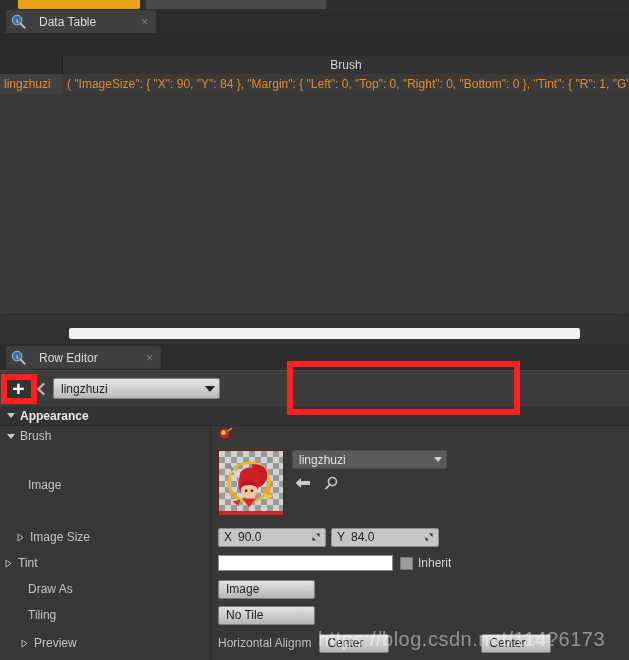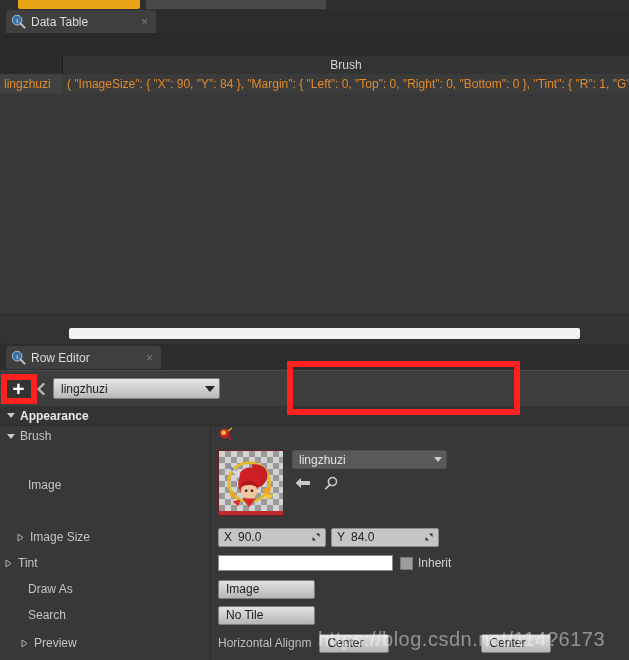--- a/index.html
+++ b/index.html
@@ -16,21 +16,21 @@
   
   .topstrip{position:absolute;left:0;top:0;width:629px;height:12px;background:#2f2f2f;}
   .topstrip .ytab{position:absolute;left:18px;top:0;width:122px;height:9px;background:#e8a317;border-radius:0 0 2px 2px;}
   .topstrip .ytab2{position:absolute;left:146px;top:0;width:180px;height:9px;background:#4a4a4a;}
 
   
   .dt-tabbar{position:absolute;left:0;top:10px;width:629px;height:23px;background:#2c2c2c;}
   .tab{
     position:absolute;left:6px;top:0;height:23px;
     background:#3f3f3f;border-radius:3px 3px 0 0;
-    display:flex;align-items:center;padding:0 6px 0 5px;box-sizing:border-box;
+    display:flex;align-items:center;padding:0 6px 0 5px;box-sizing:border-box;gap:8px;
   }
   .tab.dt{width:150px;}
   .tab-ico{width:15px;height:15px;margin-right:5px;display:block;flex:0 0 auto;}
   .tab-label{font-size:12px;color:#dcdcdc;white-space:nowrap;}
   .tab-x{margin-left:auto;color:#7d7d7d;font-size:12px;line-height:1;padding:0 2px;}
 
   
   .searchbar{
     position:absolute;left:2px;top:33px;width:625px;height:22px;
     background:#a8a8a8;border:1px solid #8e8e8e;box-sizing:border-box;
@@ -343,21 +343,21 @@
         <div class="plabel" style="top:0;height:26px;padding-left:28px;">Draw As</div>
         <div class="pval" style="top:0;height:26px;padding-left:6px;">
           <div class="combo w97">
             <span class="val">Image</span>
             <span class="caret sm"></span>
           </div>
         </div>
       </div>
 
       <div class="prow" style="top:176px;height:26px;">
-        <div class="plabel" style="top:0;height:26px;padding-left:28px;">Search</div>
+        <div class="plabel" style="top:0;height:26px;padding-left:28px;">Tiling</div>
         <div class="pval" style="top:0;height:26px;padding-left:6px;">
           <div class="combo w97">
             <span class="val">No Tile</span>
             <span class="caret sm"></span>
           </div>
         </div>
       </div>
 
       <div class="prow" style="top:202px;height:30px;">
         <div class="plabel" style="top:0;height:30px;padding-left:20px;">

